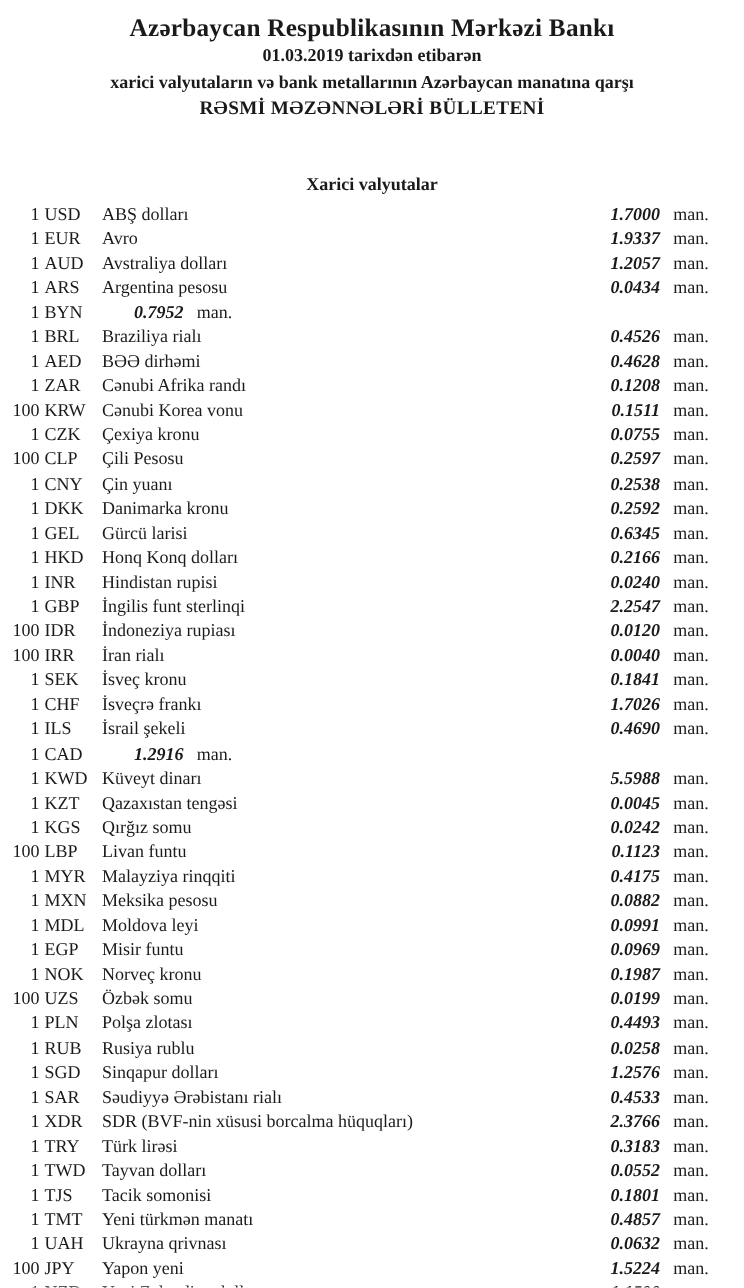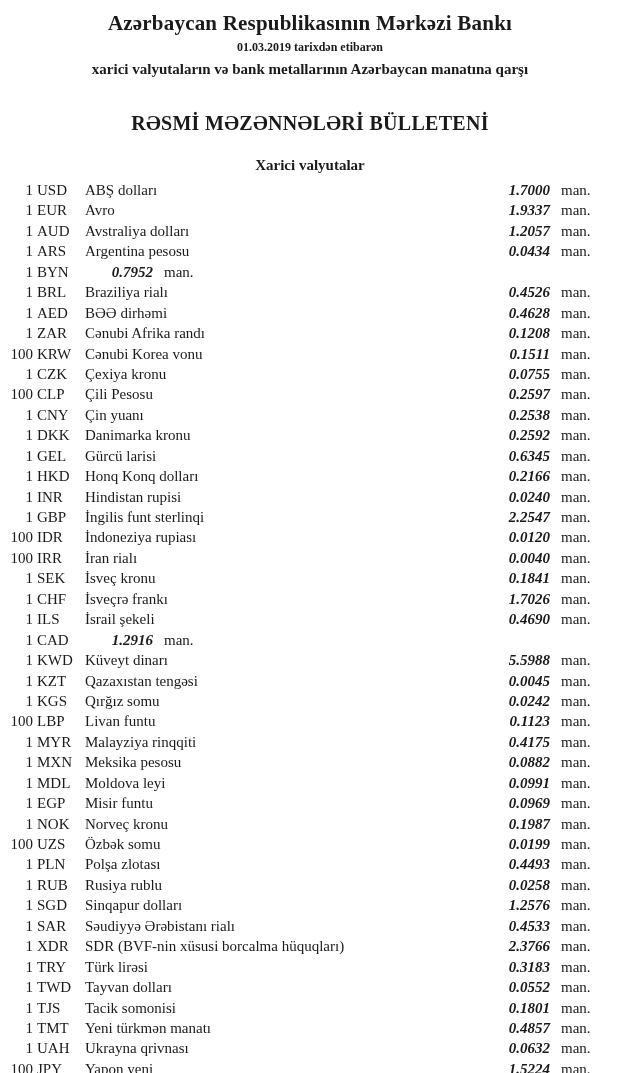--- a/index.html
+++ b/index.html
@@ -16,29 +16,29 @@
   }
   .page {
     padding-top: 10px;
   }
   .hdr {
     text-align: center;
     font-weight: bold;
     margin: 0;
   }
   .hdr-title   { font-size: 21px; line-height: 26px; letter-spacing: 0.2px; }
-  .hdr-date    { font-size: 12px; line-height: 22px; }
+  .hdr-date    { font-size: 15px; line-height: 22px; }
   .hdr-subject { font-size: 15px; line-height: 22px; }
-  .hdr-bulletin{ font-size: 20px; line-height: 22px; letter-spacing: 0.3px; margin-top: 32px; }
+  .hdr-bulletin{ font-size: 16px; line-height: 22px; letter-spacing: 0.3px; }
   .section-title {
     text-align: center;
     font-weight: bold;
     font-size: 15px;
     line-height: 22px;
-    margin-top: 20px;
+    margin-top: 41px;
   }
   .rates {
     margin-top: 4px;
   }
   .rate-row {
     display: flex;
     align-items: baseline;
     font-size: 15px;
     line-height: 20.45px;
     height: 20.45px;

